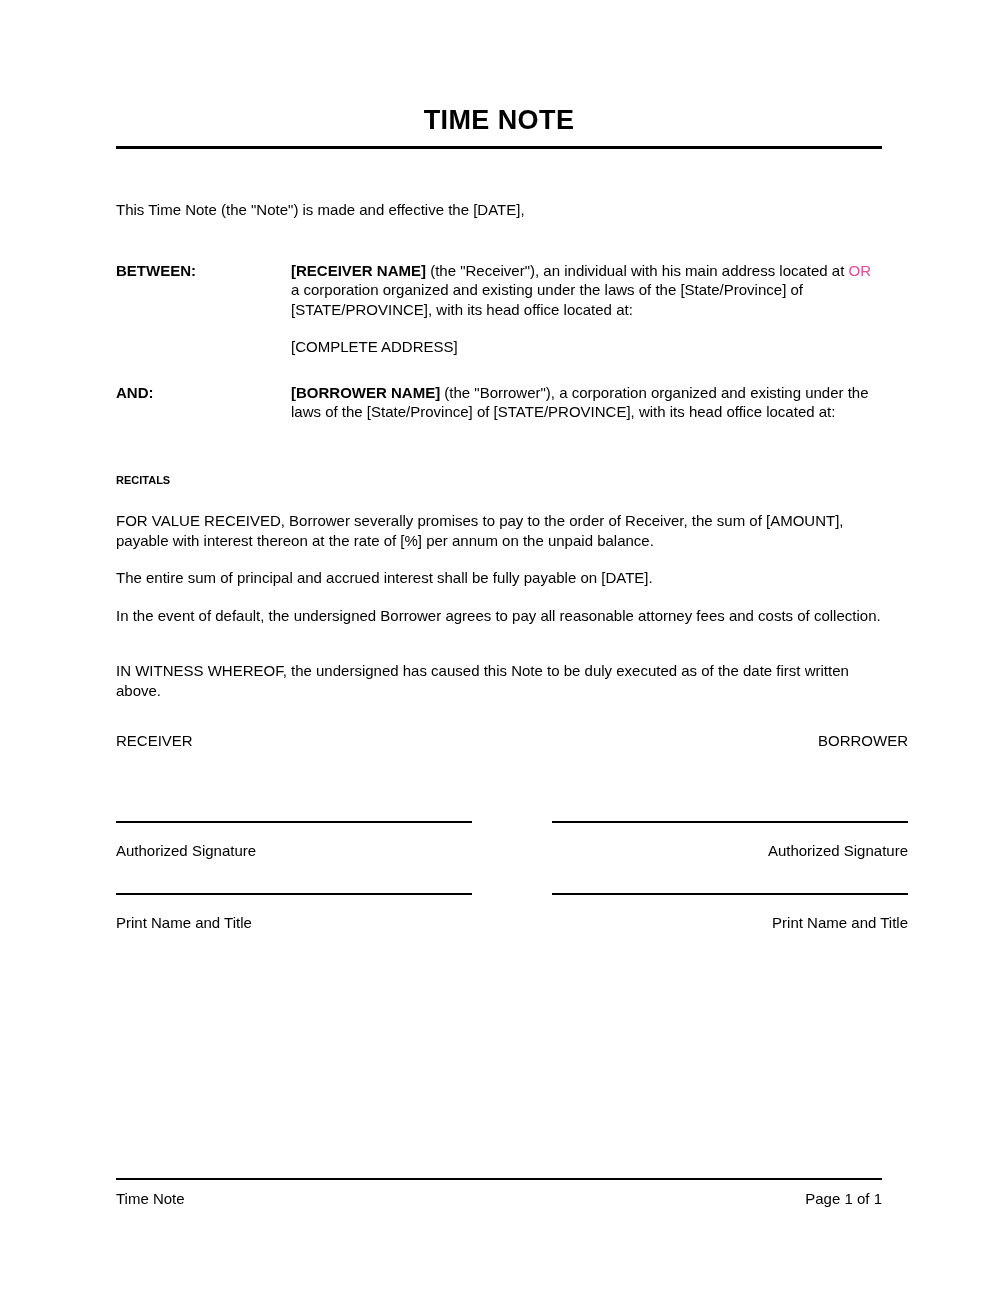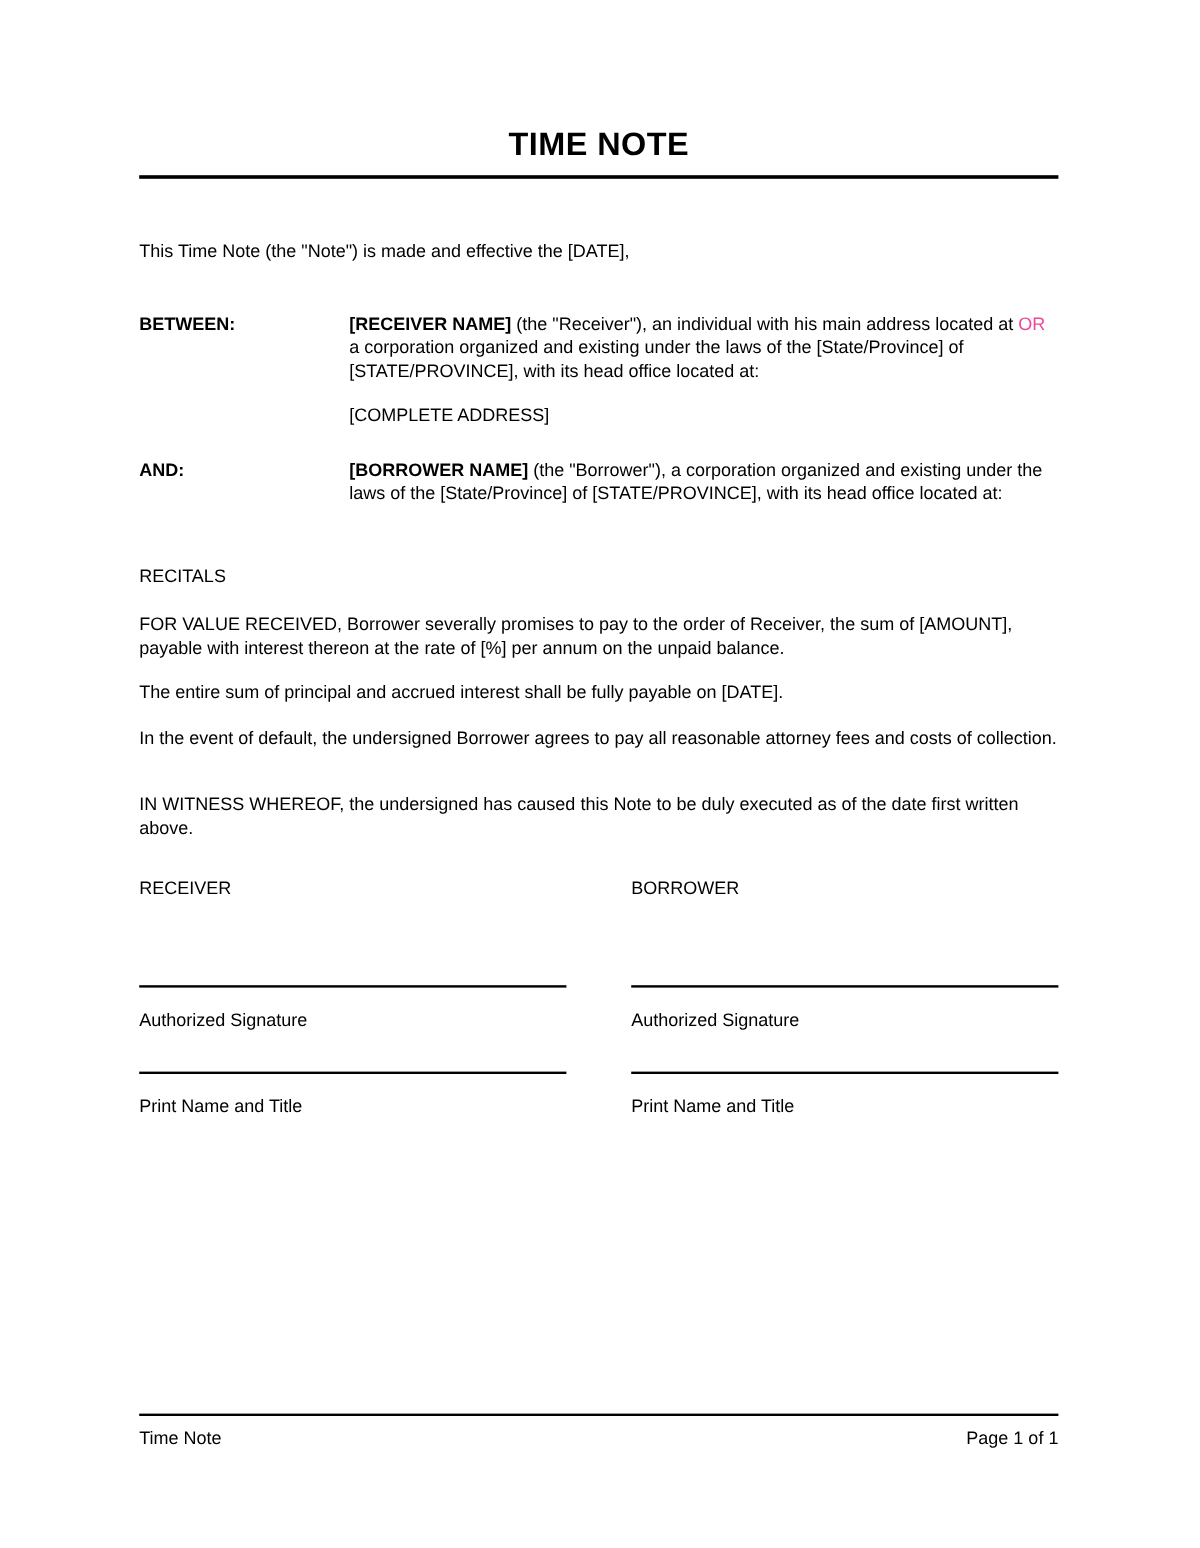--- a/index.html
+++ b/index.html
@@ -87,37 +87,38 @@
   .party-body {
     flex: 1 1 auto;
     font-size: 15px;
     line-height: 19.5px;
   }
 
   b, strong { font-weight: bold; }
   .muted { color: #ec4899; }
 
   .section-head {
-    font-weight: normal;
-    font-size: 15px;
+    font-weight: bold;
+    font-size: 11px;
     line-height: 19.5px;
     margin: 0;
   }
 
   
   .sign-block {
     display: flex;
     width: 766px;
   }
   .sign-col {
     width: 356px;
     flex: 0 0 356px;
   }
   .sign-col.right {
-    margin-left: 54px;
+    margin-left: 80px;
+    text-align: right;
   }
   .sign-role {
     font-size: 15px;
     line-height: 19.5px;
   }
   .sign-space { height: 70px; }
   .sign-line {
     width: 100%;
     height: 2px;
     background: #000000;

